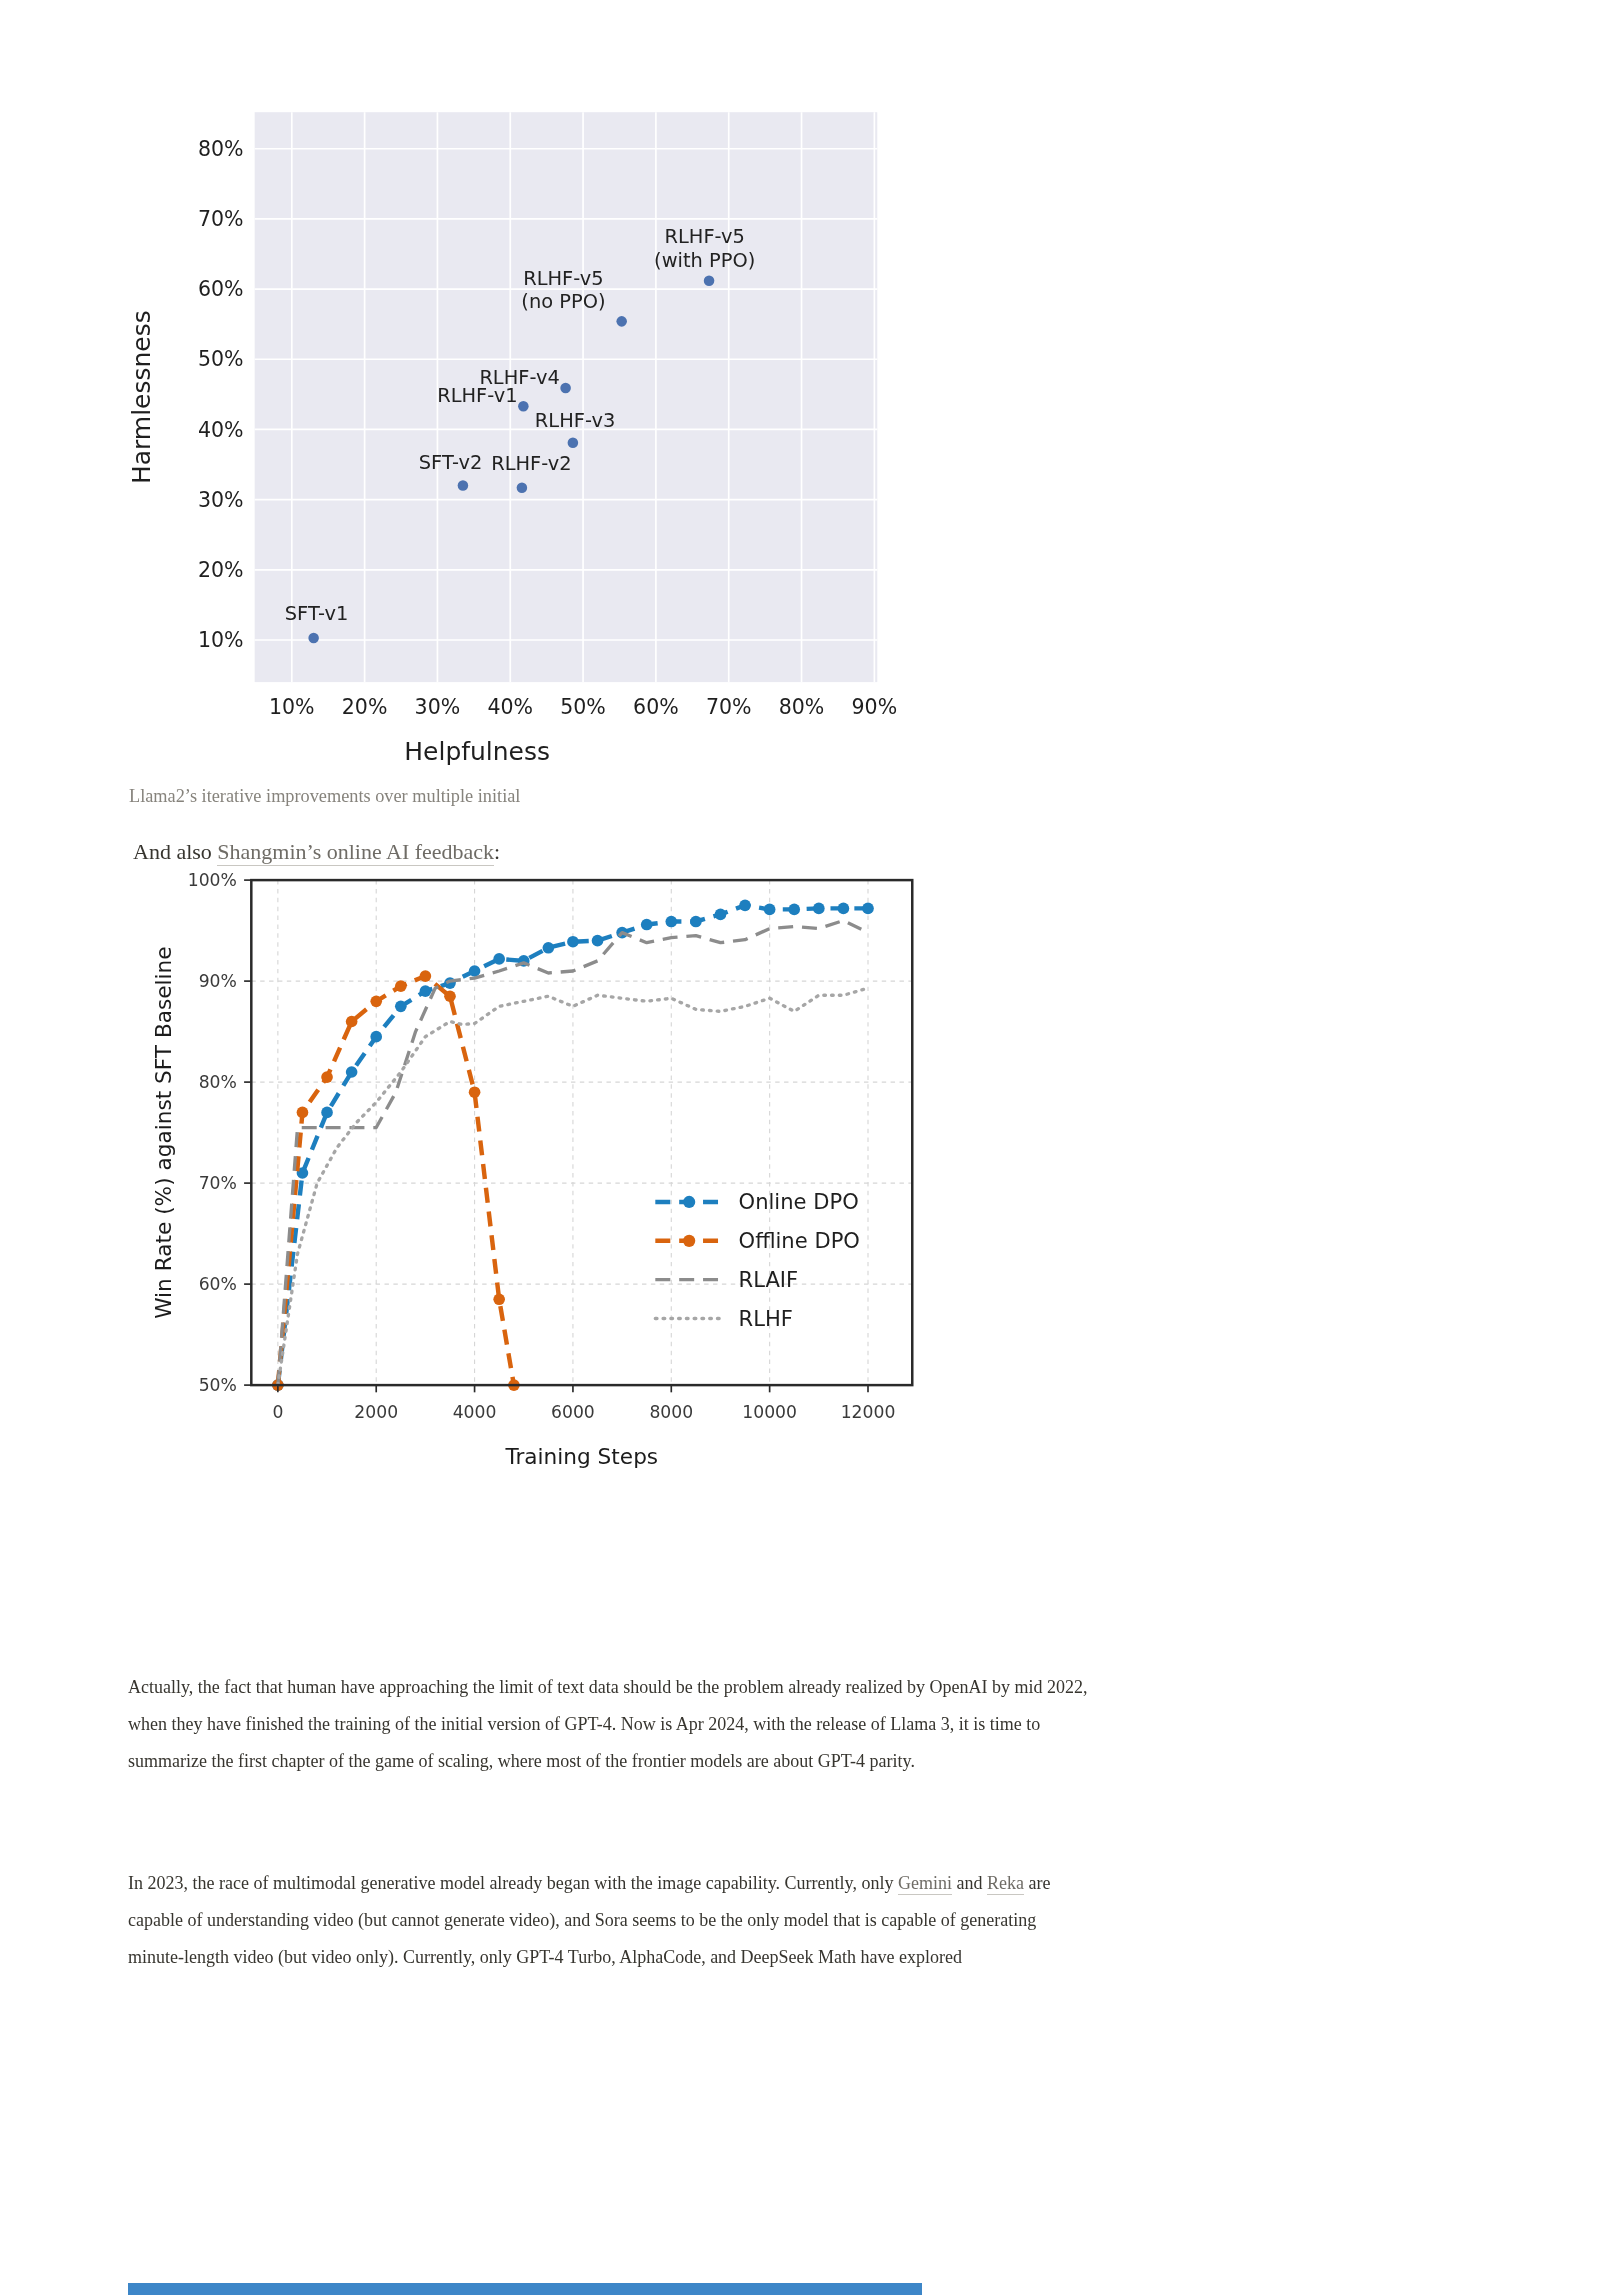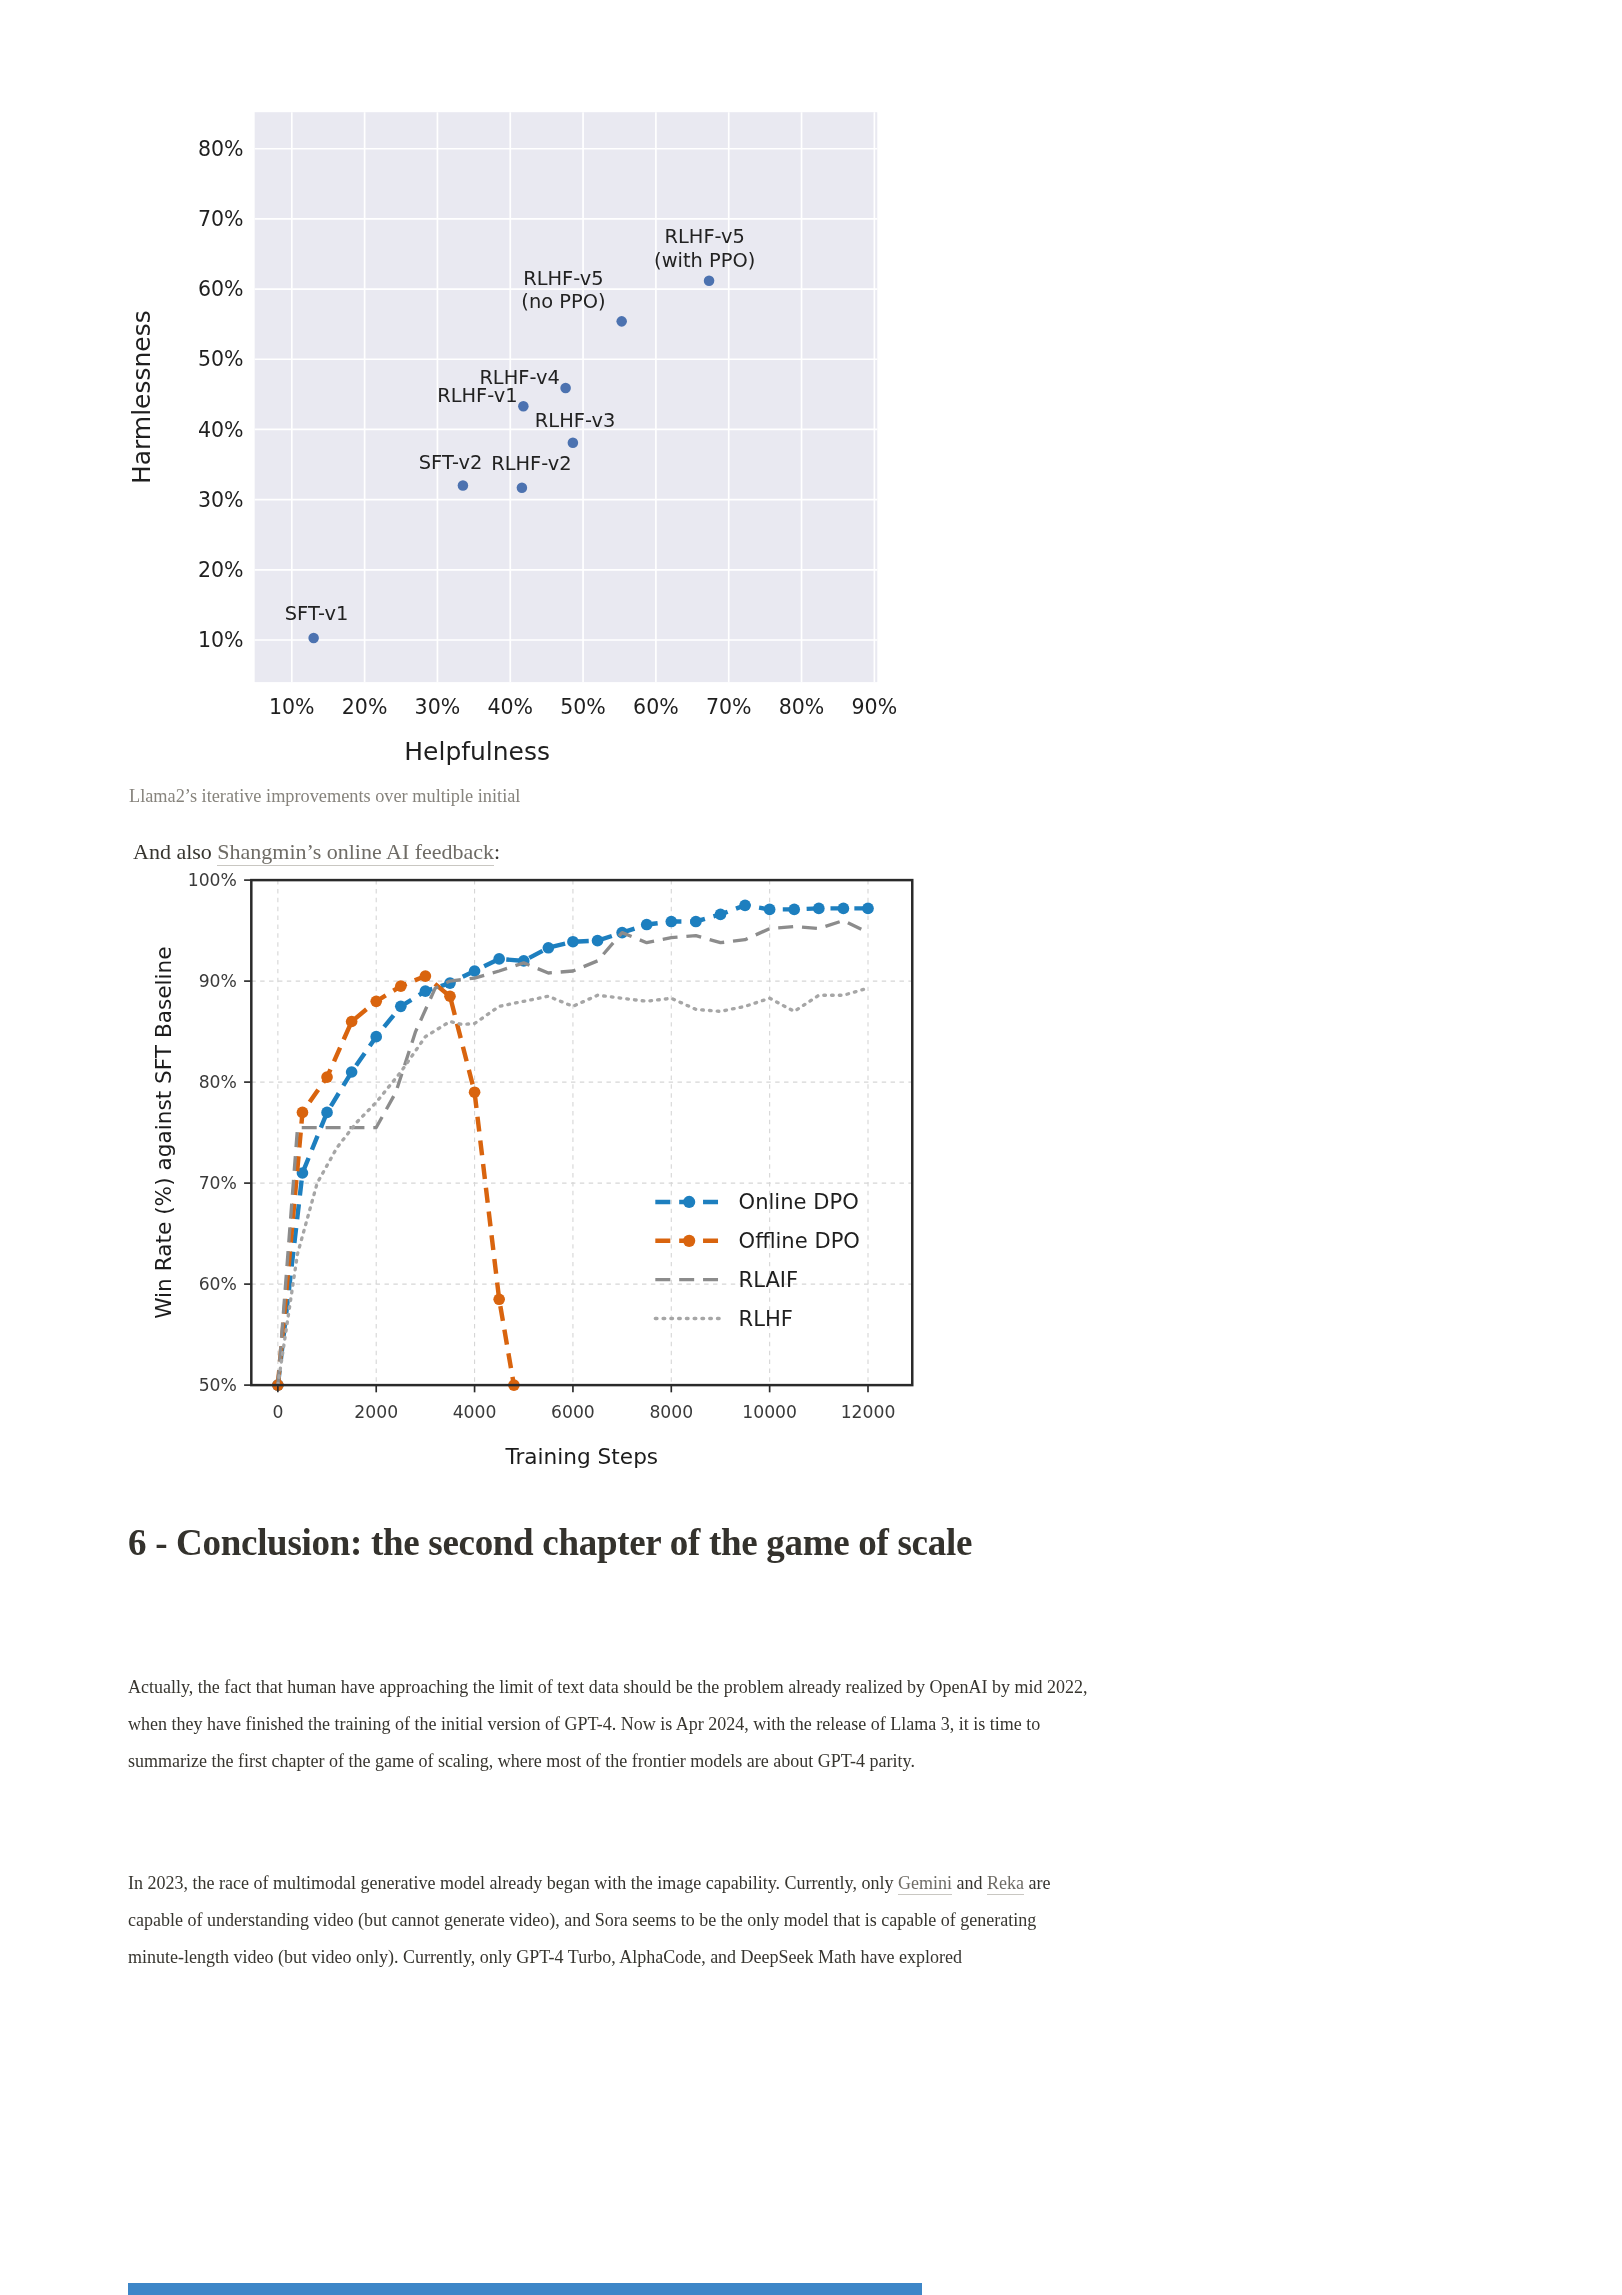--- a/index.html
+++ b/index.html
@@ -215,21 +215,20 @@
         <line x1="950" y1="670" x2="1072" y2="670" stroke="#d9640e" stroke-width="8" stroke-dasharray="27 16" stroke-linecap="butt"></line>
         <circle cx="1011" cy="670" r="11" fill="#d9640e"></circle>
         <text x="1100" y="683" font-size="38" fill="#1f1f1f">Offline DPO</text>
         <line x1="950" y1="740" x2="1072" y2="740" stroke="#8c8c8c" stroke-width="6" stroke-dasharray="27 16" stroke-linecap="butt"></line>
         <text x="1100" y="753" font-size="38" fill="#1f1f1f">RLAIF</text>
         <line x1="950" y1="810" x2="1072" y2="810" stroke="#a6a6a6" stroke-width="6" stroke-dasharray="3 11" stroke-linecap="round"></line>
         <text x="1100" y="823" font-size="38" fill="#1f1f1f">RLHF</text>
       </g>
     </svg>
 
-  <h2 class="heading">6 - Conclusion: the second chapter of the game of scale</h2>
 
   <p class="body-p p1">Actually, the fact that human have approaching the limit of text data should be the problem already realized by OpenAI by mid 2022, when they have finished the training of the initial version of GPT-4. Now is Apr 2024, with the release of Llama 3, it is time to summarize the first chapter of the game of scaling, where most of the frontier models are about GPT-4 parity.</p>
   <p class="body-p p2">In 2023, the race of multimodal generative model already began with the image capability. Currently, only <a class="link">Gemini</a> and <a class="link">Reka</a> are capable of understanding video (but cannot generate video), and Sora seems to be the only model that is capable of generating minute-length video (but video only). Currently, only GPT-4 Turbo, AlphaCode, and DeepSeek Math have explored</p>
 
   <div class="bottom-strip"></div>
 
 </div>
 
 
 </body></html>

